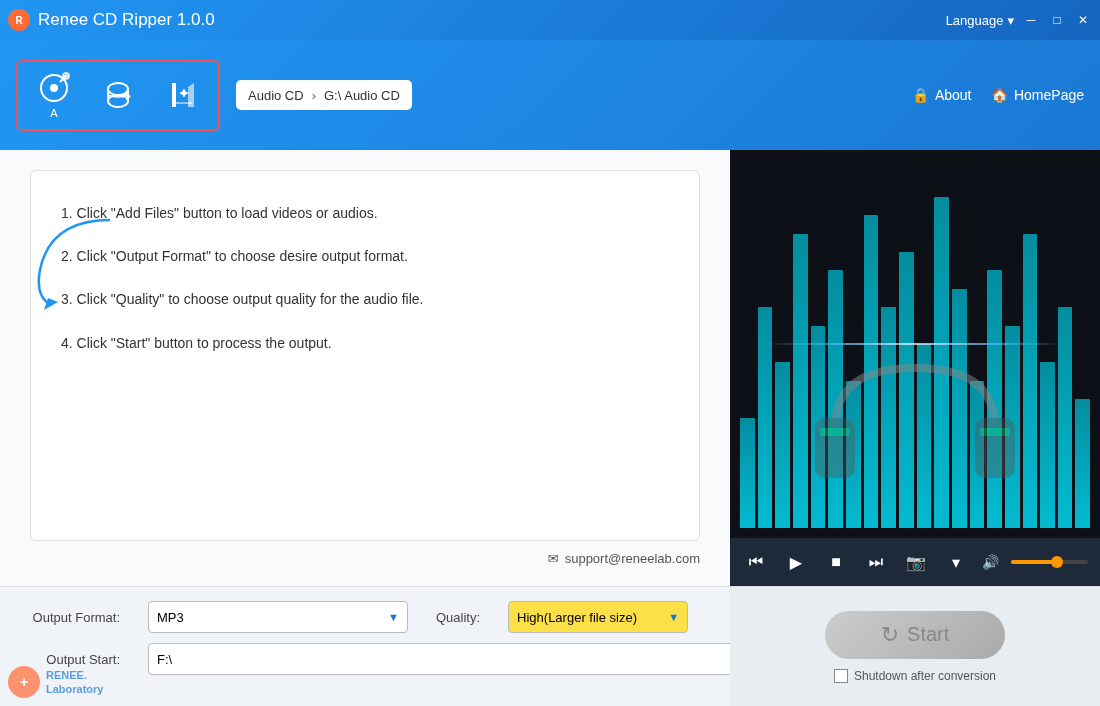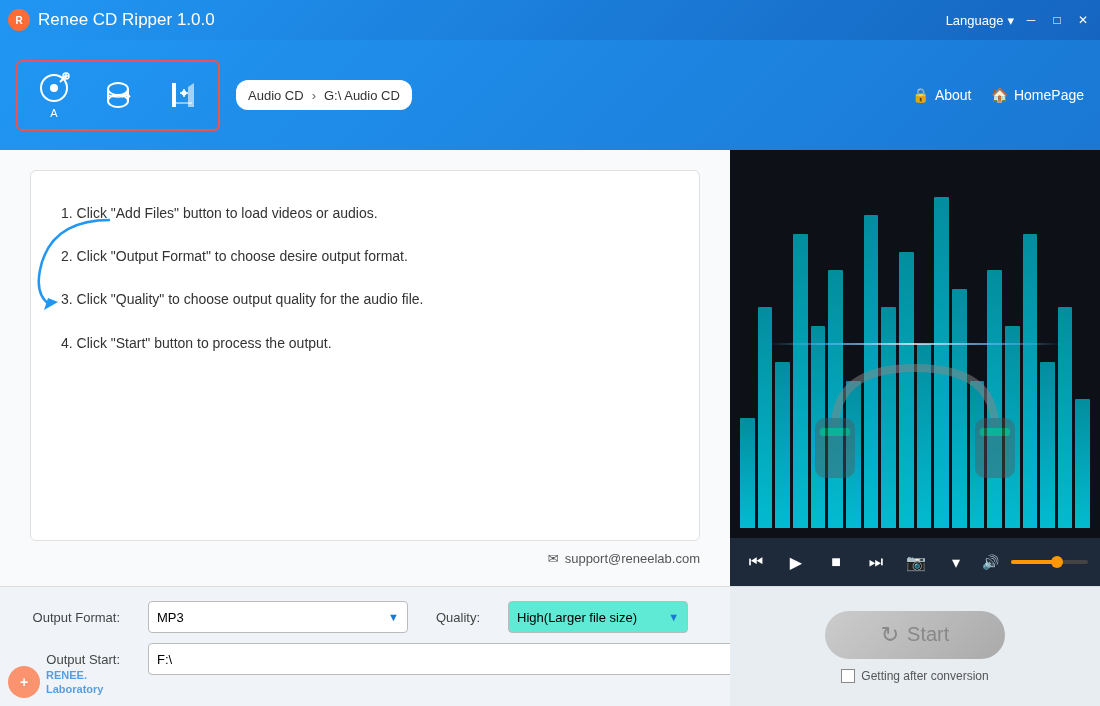--- a/index.html
+++ b/index.html
@@ -110,21 +110,21 @@
       font-size: 11px;
       color: white;
       margin-top: 3px;
     }
 
     
     .breadcrumb-nav {
       display: flex;
       align-items: center;
       background: white;
-      border-radius: 12px;
+      border-radius: 5px;
       height: 30px;
       padding: 0 8px;
       gap: 4px;
       font-size: 13px;
     }
     .breadcrumb-item {
       color: #333;
       padding: 0 4px;
     }
     .breadcrumb-arrow {
@@ -314,21 +314,21 @@
       display: flex;
       align-items: center;
       justify-content: space-between;
       cursor: pointer;
     }
     .quality-select {
       width: 180px;
       height: 32px;
       border: 1px solid #bbb;
       border-radius: 4px;
-      background: #5eead4;
+      background: #fde047;
       padding: 0 8px;
       font-size: 13px;
       display: flex;
       align-items: center;
       justify-content: space-between;
       cursor: pointer;
     }
     .folder-input {
       flex: 1;
       height: 32px;
@@ -639,16 +639,16 @@
     </div>
   </div>
 
   <div class="start-btn-area">
     <button class="start-btn">
       <span style="font-size:22px;">↻</span>
       <span>Start</span>
     </button>
     <div class="shutdown-row">
       <div class="shutdown-checkbox"></div>
-      <span>Getting after conversion</span>
+      <span>Shutdown after conversion</span>
     </div>
   </div>
 </div>
 
 </body></html>

